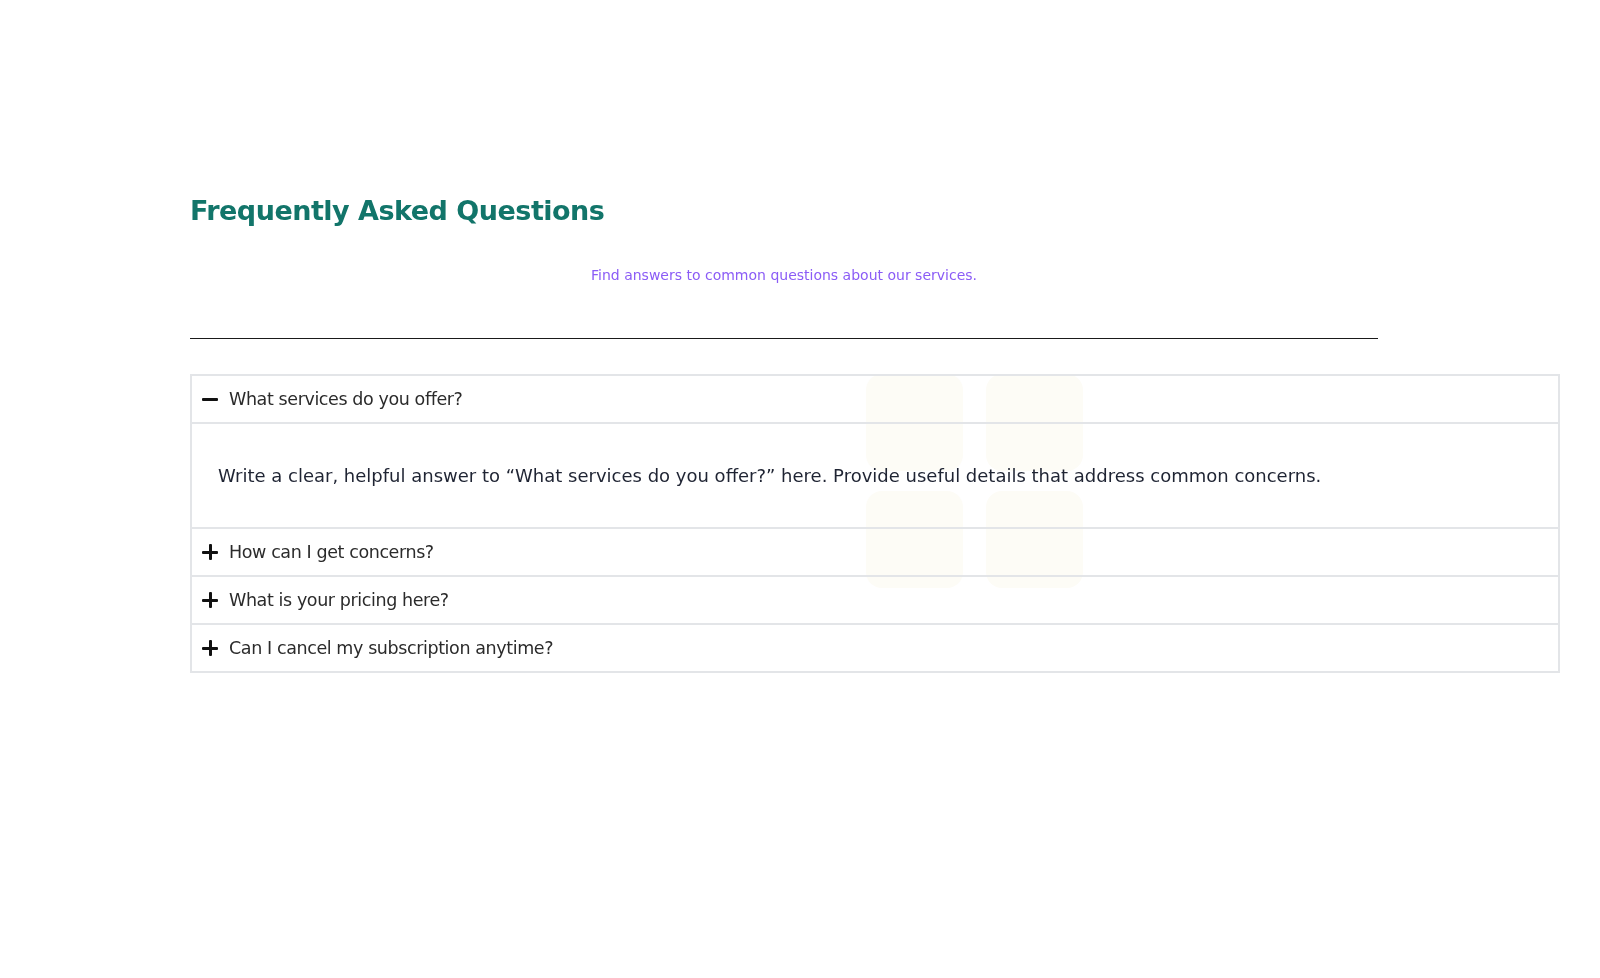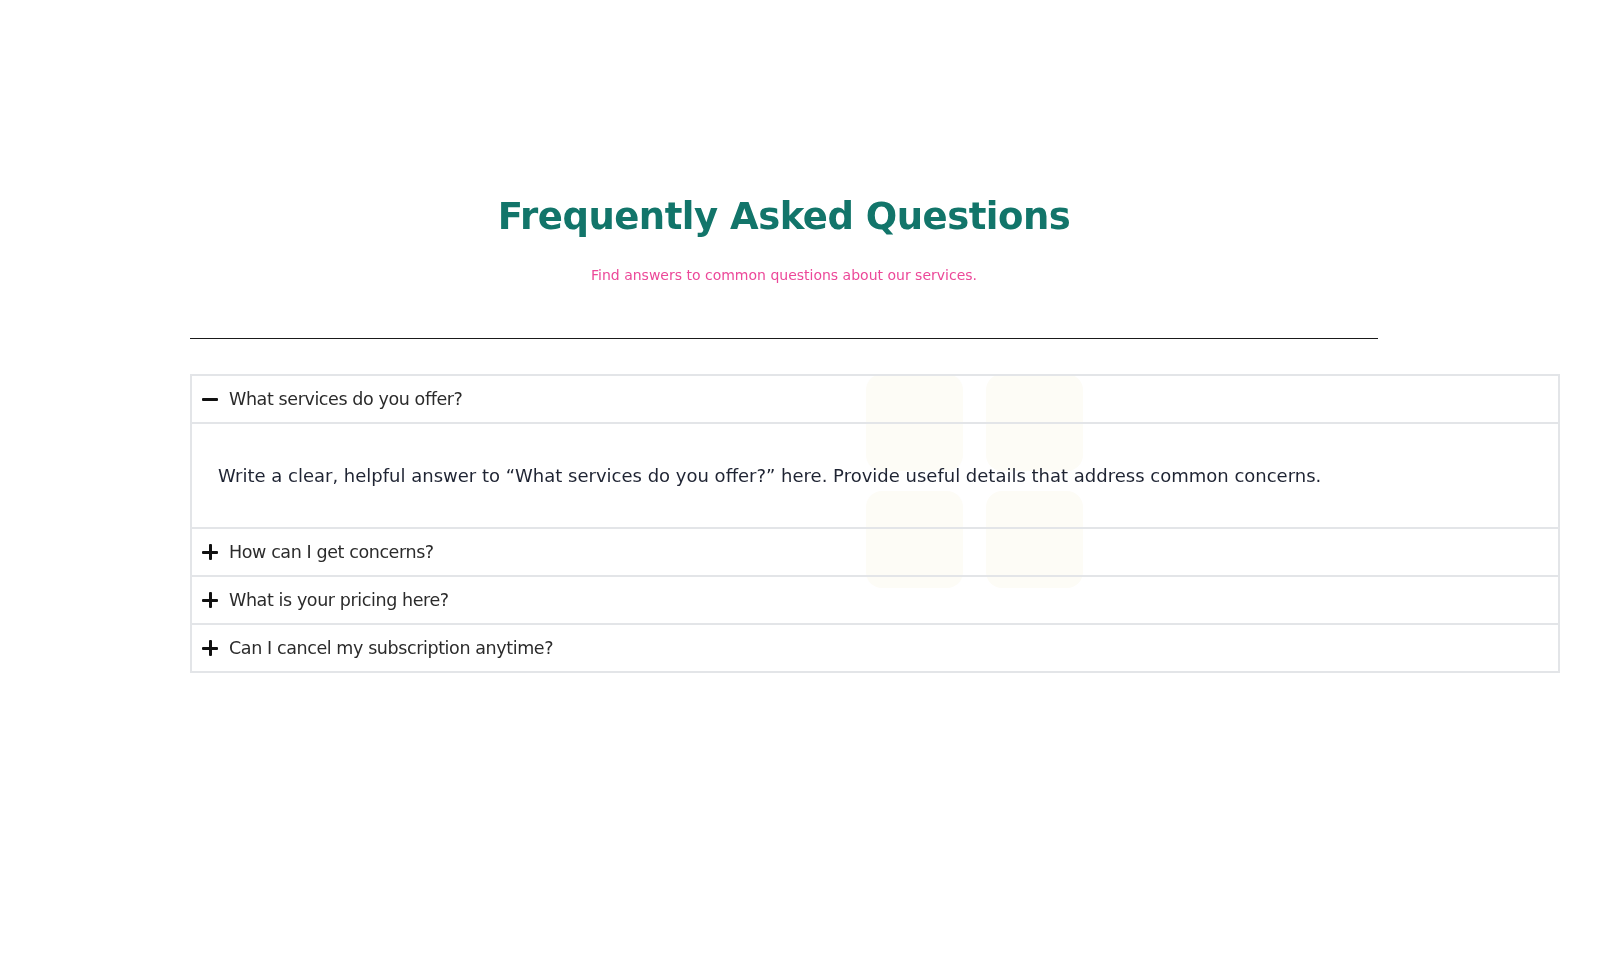--- a/index.html
+++ b/index.html
@@ -1,26 +1,26 @@
 <!DOCTYPE html>
 <html><head>
   <meta charset="utf-8">
   <style>
     * { box-sizing: border-box; margin: 0; padding: 0; }
     html, body { width: 1600px; height: 978px; background: #ffffff; overflow: hidden; }
     body { font-family: "DejaVu Sans", "Liberation Sans", sans-serif; color: #1f2937; position: relative; }
     .wrap { position: absolute; left: 190px; width: 1188px; top: 0; }
     .title {
-      position: absolute; top: 195px; left: 0; width: 1188px; text-align: center;
-      font-family: "DejaVu Sans", sans-serif; font-weight: bold; font-size: 37px;
+      position: absolute; top: 195px; left: 0; width: 1188px; 
+      font-family: "DejaVu Sans", sans-serif; font-weight: bold; font-size: 27px;
       color: #12756a; letter-spacing: -0.5px;
     }
     .subtitle {
       position: absolute; top: 267px; left: 0; width: 1188px; text-align: center;
-      font-size: 14px; color: #ec4899;
+      font-size: 14px; color: #8b5cf6;
     }
     .divider { position: absolute; top: 338px; left: 0; width: 1188px; height: 0; border-top: 1.5px solid #1a1a1a; }
     .watermark { position: absolute; left: 676px; top: 374px; width: 220px; height: 214px; pointer-events: none; }
     .wm-sq { position: absolute; width: 97px; height: 97px; border-radius: 16px; background: #fdfcf6; }
     .accordion { position: absolute; top: 374px; left: 0; width: 1370px; border: 2px solid #e3e5e8; border-bottom: none; background: transparent; }
     .item { border-bottom: 2px solid #e3e5e8; }
     .item-header { height: 46px; display: flex; align-items: center; padding-left: 10px; cursor: pointer; position: relative; }
     .icon { width: 16px; height: 16px; position: relative; margin-right: 11px; flex: 0 0 16px; }
     .icon .h { position: absolute; left: 0; top: 6.5px; width: 16px; height: 3px; background: #111; border-radius: 1px; }
     .icon .v { position: absolute; left: 6.5px; top: 0; width: 3px; height: 16px; background: #111; border-radius: 1px; }

